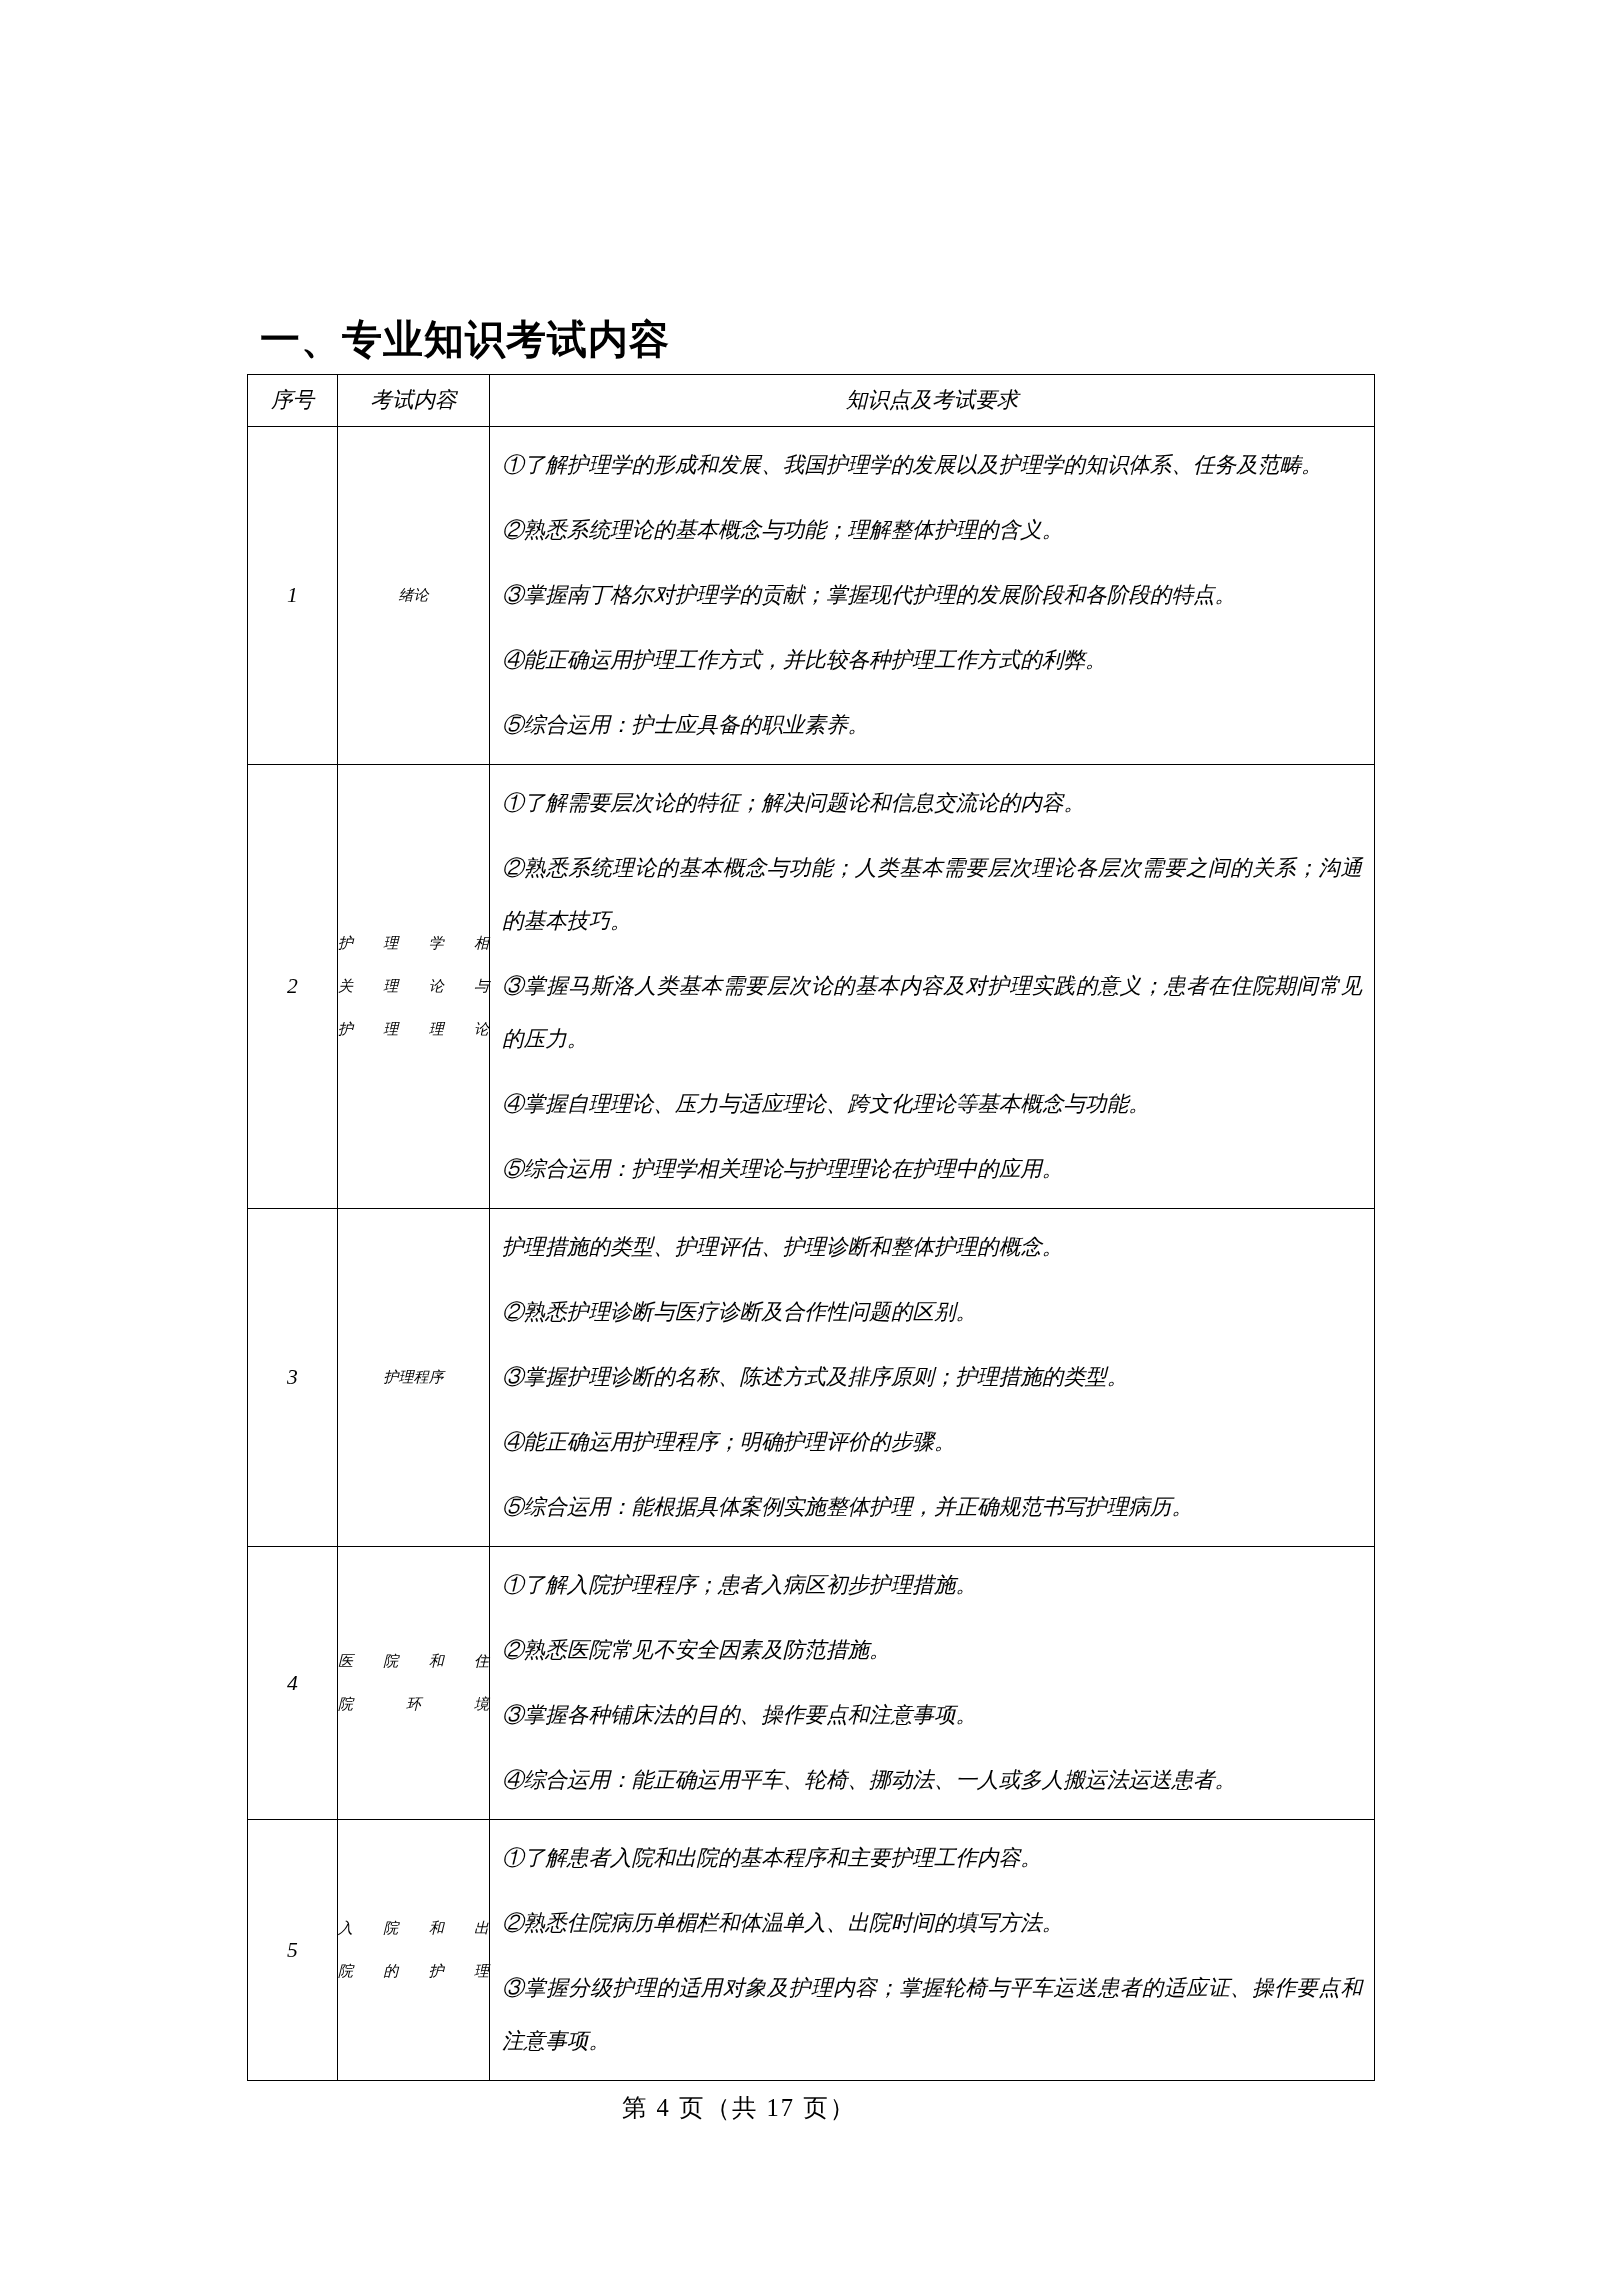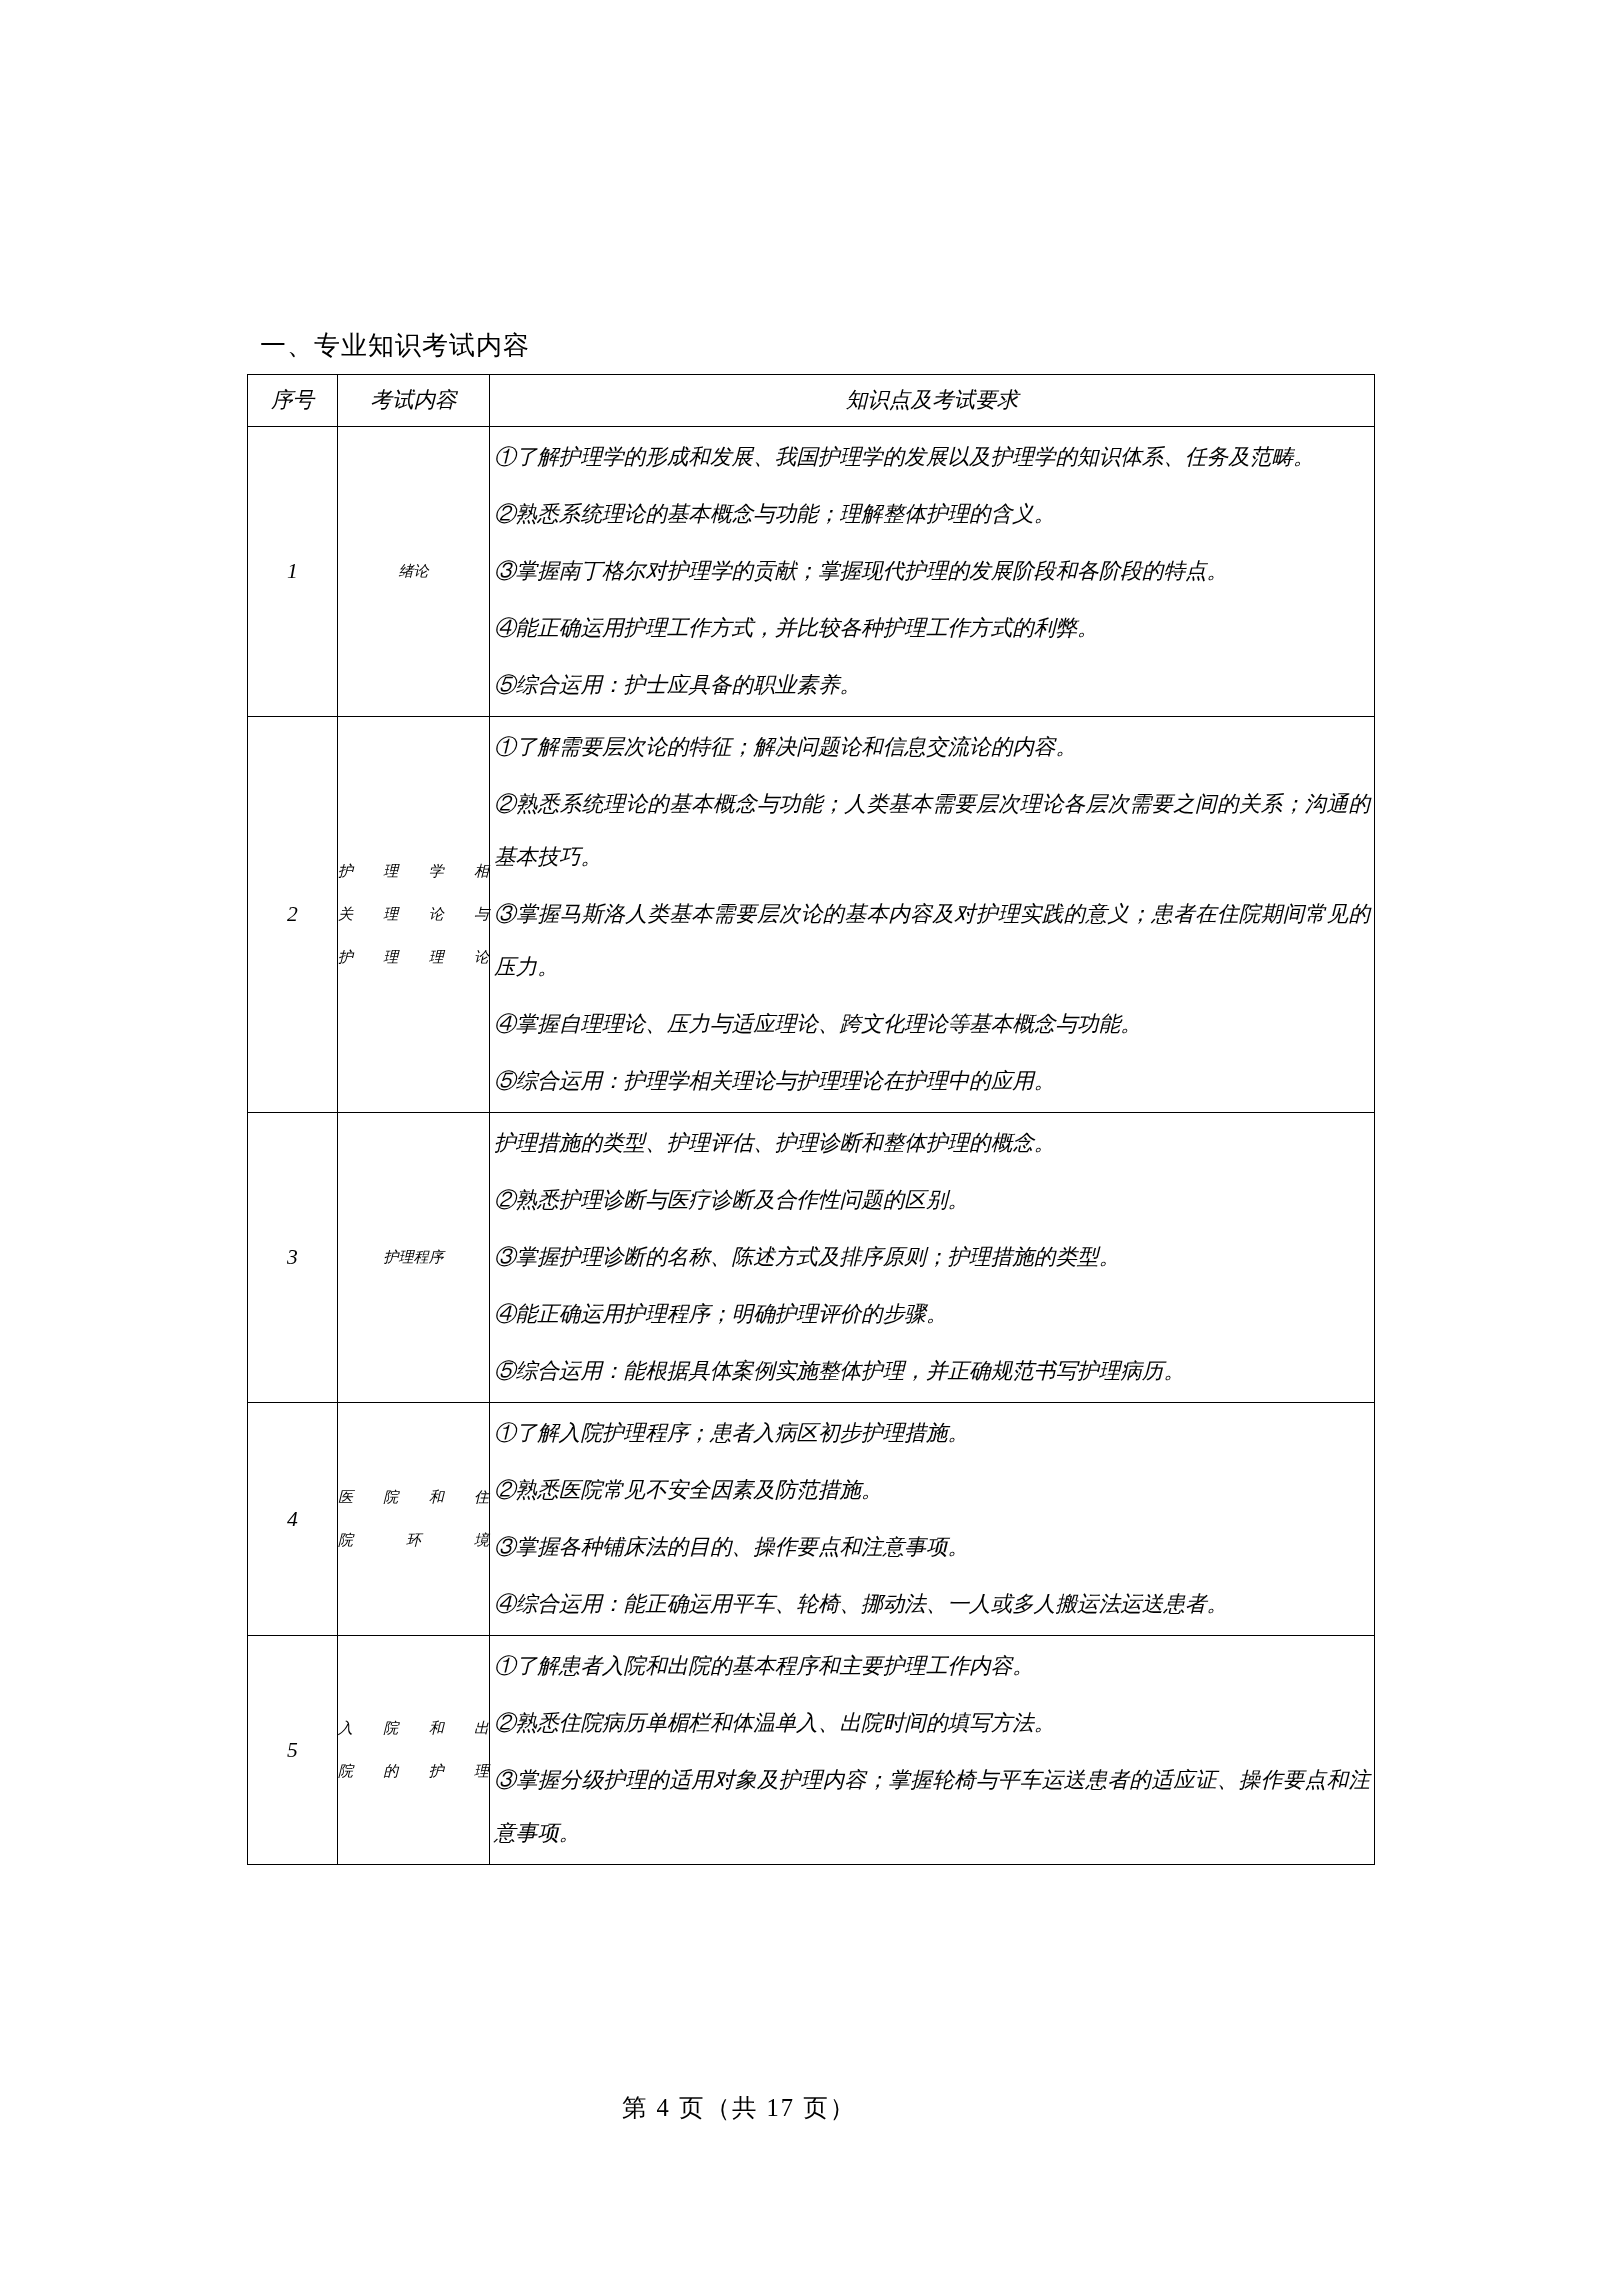--- a/index.html
+++ b/index.html
@@ -33,25 +33,24 @@
     font-size: 32px;
     font-weight: bold;
     letter-spacing: 1px;
     font-family: "Liberation Serif", "DejaVu Serif", serif;
     white-space: pre;
   }
   .section-heading {
     position: absolute;
     left: 260px;
     top: 312px;
-    font-size: 26px;
-    font-weight: normal;
+    font-size: 40px;
+    font-weight: bold;
     letter-spacing: 1px;
     font-family: "Liberation Serif", "DejaVu Serif", serif;
-    margin-top: 16px;
   }
   table.exam-table {
     position: absolute;
     left: 247px;
     top: 374px;
     width: 1127px;
     border-collapse: collapse;
     table-layout: fixed;
     font-style: italic;
   }
@@ -94,21 +93,21 @@
     padding: 8.8px 13.7px 8.8px 11.8px;
     vertical-align: top;
     font-family: "Liberation Serif", "DejaVu Serif", serif;
   }
   .points-cell ol {
     margin: 0;
     padding: 0;
     list-style: none;
   }
   .points-cell li {
-    margin: 4px;
+    margin: 12px;
     padding: 0;
     line-height: 53px;
     text-indent: 0;
     text-align: justify;
   }
   .footer {
     position: absolute;
     left: 0;
     top: 2091px;
     width: 1478px;

